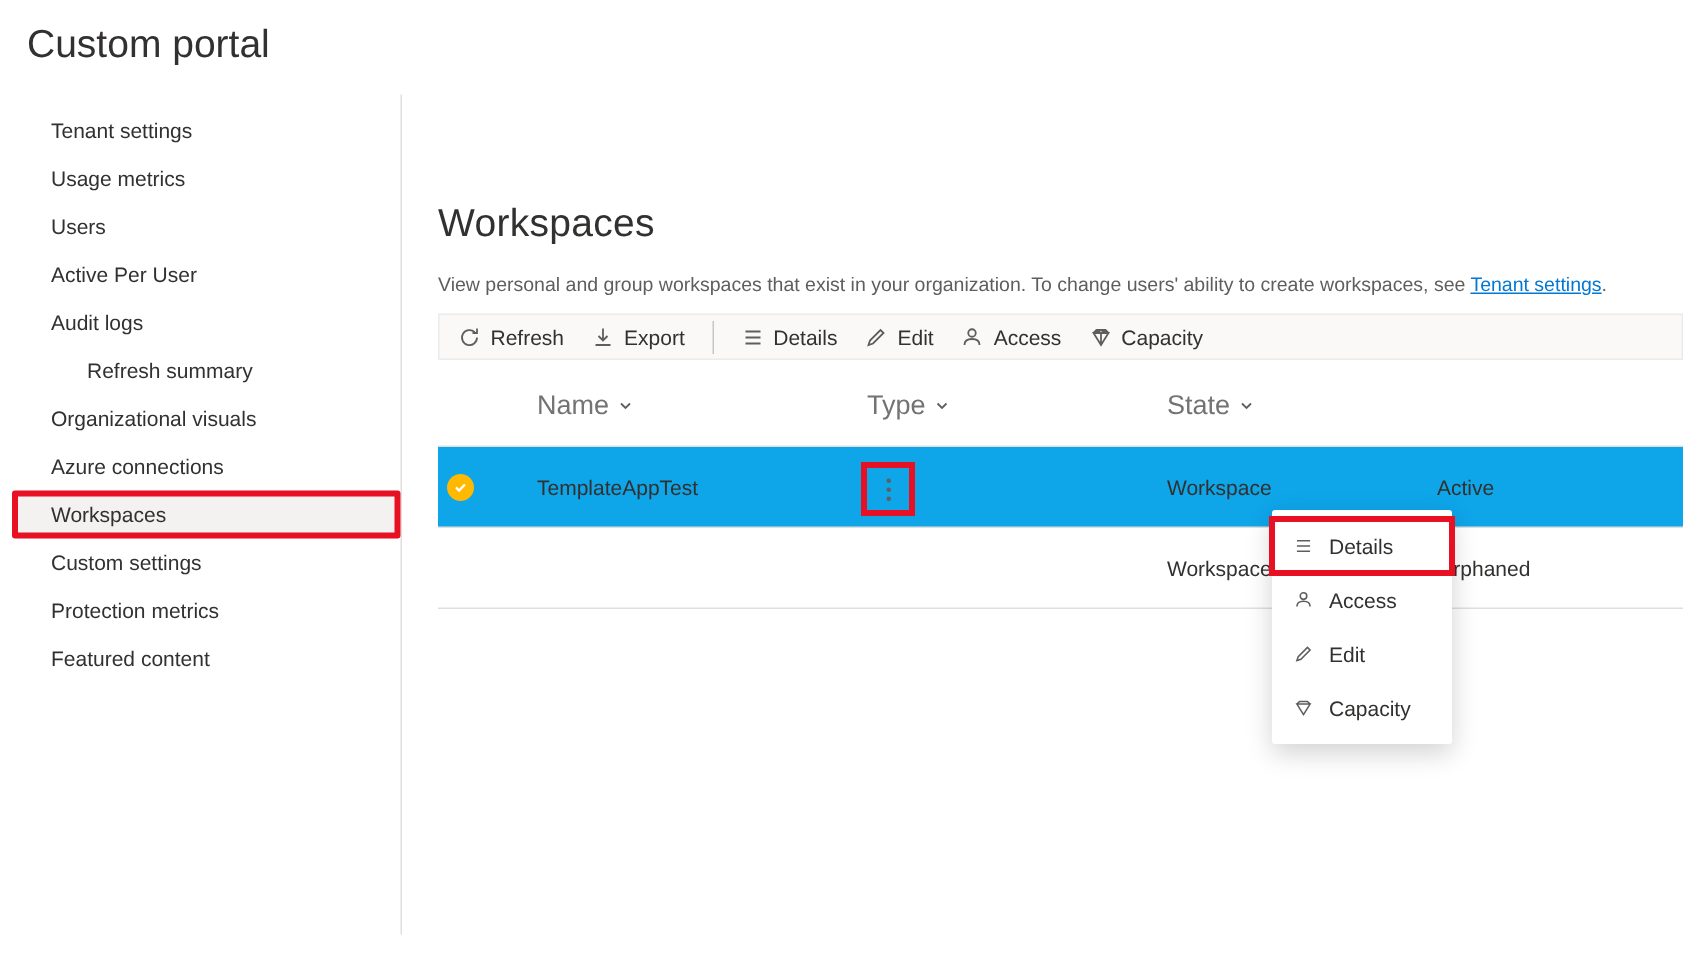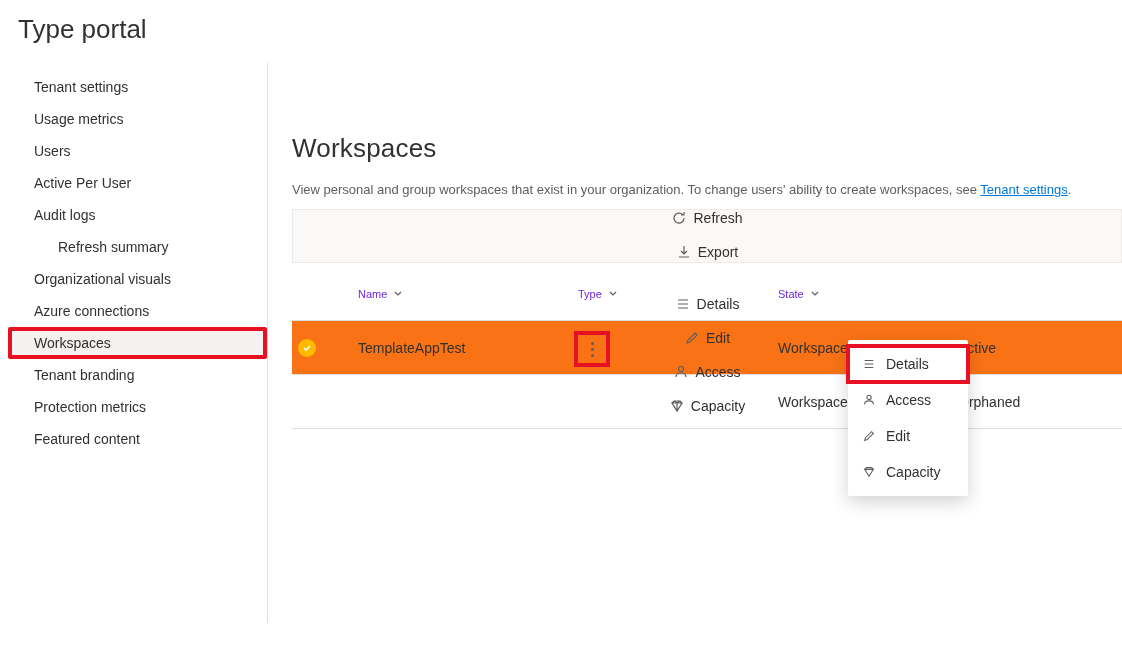--- a/index.html
+++ b/index.html
@@ -53,49 +53,48 @@
   .content-desc {
     font-size: 13px;
     color: #605e5c;
     margin-bottom: 12px;
   }
   .content-desc a { color: #0078d4; text-decoration: underline; }
   .toolbar {
     display: flex;
     align-items: center;
     background: #faf9f8;
-    height: 54px;
+    height: 31px;
     gap: 18px;
     padding: 0 12px;
     border: 1px solid #edebe9;
-    flex-direction: column;
   }
   .tb-btn {
     display: inline-flex;
     align-items: center;
     gap: 6px;
     color: #323130;
     font-size: 14px;
     cursor: pointer;
   }
   .tb-divider { width: 1px; height: 22px; background: #c8c6c4; }
   .icon { display:inline-flex; align-items:center; justify-content:center; }
   .table { margin-top: 4px; }
   .table-header, .table-row {
     display: grid;
     grid-template-columns: 60px 220px 200px 180px 140px;
     align-items: center;
     height: 54px;
     border-bottom: 1px solid #e1dfdd;
     padding: 0 6px;
   }
-  .table-header { font-size: 11px; color: #6d28d9; }
+  .table-header { font-size: 18px; color: #737373; }
   .th { display:flex; align-items:center; gap:6px; cursor:pointer;}
   .chev svg { stroke: #605e5c; }
-  .row-sel { background: #f97316; }
+  .row-sel { background: #0ea5e9; }
   .yellow-check {
     width: 18px; height: 18px; border-radius: 50%;
     background: #ffb900; display:inline-flex;
     align-items:center; justify-content:center;
   }
   .more-btn {
     width: 28px; height: 28px;
     display:inline-flex; align-items:center; justify-content:center;
     cursor:pointer;
     outline: 4px solid #e81123;
@@ -118,34 +117,34 @@
     cursor:pointer;
     font-size:14px;
     color:#323130;
   }
   .cm-item.hl { outline: 4px solid #e81123; outline-offset: -2px; }
   svg { display:block; }
 </style>
 </head>
 <body>
 
-<div class="page-title">Type portal</div>
+<div class="page-title">Custom portal</div>
 
 <div class="layout">
   <nav class="sidebar">
     <div class="sidebar-item">Tenant settings</div>
     <div class="sidebar-item">Usage metrics</div>
     <div class="sidebar-item">Users</div>
     <div class="sidebar-item">Active Per User</div>
     <div class="sidebar-item">Audit logs</div>
     <div class="sidebar-item sub">Refresh summary</div>
     <div class="sidebar-item">Organizational visuals</div>
     <div class="sidebar-item">Azure connections</div>
     <div class="sidebar-item active hl">Workspaces</div>
-    <div class="sidebar-item">Tenant branding</div>
+    <div class="sidebar-item">Custom settings</div>
     <div class="sidebar-item">Protection metrics</div>
     <div class="sidebar-item">Featured content</div>
   </nav>
 
   <main class="main">
     <h2 class="content-title">Workspaces</h2>
     <p class="content-desc">
       <span>View personal and group workspaces that exist in your organization. To change users' ability to create workspaces, see </span><a href="#">Tenant settings</a><span>.</span>
     </p>
 

